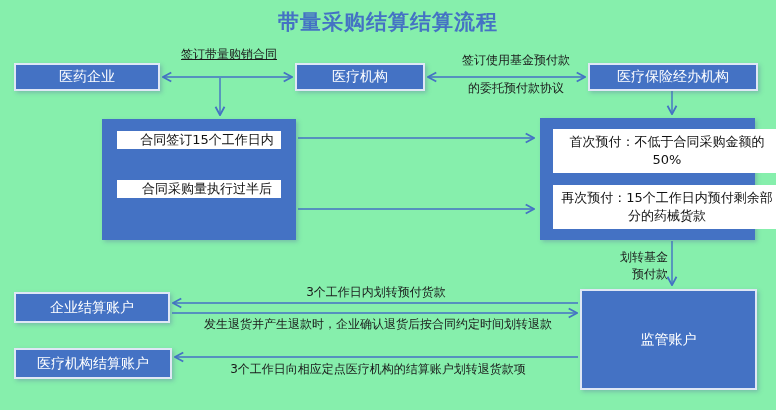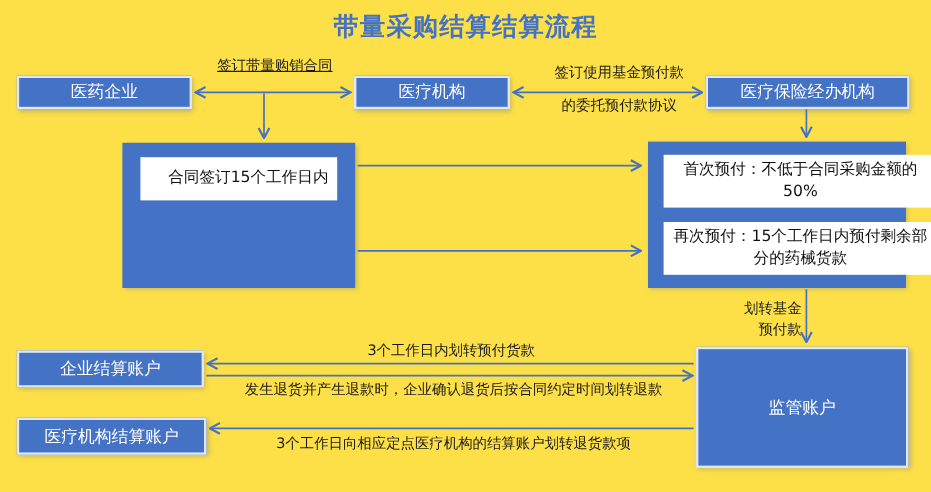--- a/index.html
+++ b/index.html
@@ -1,17 +1,17 @@
 <!DOCTYPE html>
 <html><head>
 <meta charset="utf-8">
 <style>
   html,body{margin:0;padding:0;background:#ffffff;}
   .canvas{
-    position:relative;width:776px;height:410px;background:#fde047;overflow:hidden;
+    position:relative;width:776px;height:410px;background:#86efac;overflow:hidden;
     font-family:"DejaVu Sans","Liberation Sans",sans-serif;
   }
   .title{
     position:absolute;left:0;top:8px;width:776px;text-align:center;
     font-size:21px;font-weight:bold;color:#4472C4;letter-spacing:1px;
   }
   .node{
     position:absolute;background:#4472C4;color:#ffffff;
     border:2px solid #dfe7f5;box-shadow:2px 2px 4px rgba(90,110,160,.35);
     display:flex;align-items:center;justify-content:center;
@@ -31,21 +31,21 @@
     text-align:center;white-space:nowrap;
   }
   .edge-label.wrap{white-space:normal;}
   .edge-label.left{text-align:right;}
   svg.connectors{position:absolute;left:0;top:0;}
   
   #n-pharma{left:14px;top:63px;width:146px;height:28px;}
   #n-hospital{left:295px;top:63px;width:130px;height:28px;}
   #n-insurance{left:588px;top:63px;width:170px;height:28px;}
   #g-left{left:102px;top:119px;width:194px;height:121px;}
-  #g-left .inner{left:15px;width:164px;height:36px;padding-left:20px;}
+  #g-left .inner{left:15px;width:164px;height:18px;padding-left:20px;}
   #g-left-r1{top:12px;}
   #g-left-r2{top:61px;}
   #g-right{left:540px;top:118px;width:215px;height:122px;}
   #g-right .inner{left:13px;width:228px;height:44px;}
   #g-right-r1{top:11px;}
   #g-right-r2{top:67px;}
   #n-enterprise-acct{left:14px;top:292px;width:156px;height:31px;}
   #n-hospital-acct{left:14px;top:348px;width:158px;height:31px;}
   #n-supervision{left:580px;top:289px;width:177px;height:101px;}
   
@@ -87,20 +87,21 @@
     <line x1="172" y1="313" x2="576" y2="313" stroke="#4472C4" stroke-width="1.4" marker-end="url(#arr)"></line>
     <line x1="578" y1="357" x2="176" y2="357" stroke="#4472C4" stroke-width="1.4" marker-end="url(#arr)"></line>
   </svg>
 
   <div class="node" id="n-pharma">医药企业</div>
   <div class="node" id="n-insurance">医疗保险经办机构</div>
   <div class="node" id="n-hospital">医疗机构</div>
 
   <div class="group" id="g-left">
     <div class="inner" id="g-left-r1">合同签订15个工作日内</div>
+    <div class="inner" id="g-left-r2">合同采购量执行过半后</div>
   </div>
 
   <div class="group" id="g-right">
     <div class="inner" id="g-right-r1">首次预付：不低于合同采购金额的50%</div>
     <div class="inner" id="g-right-r2">再次预付：15个工作日内预付剩余部分的药械货款</div>
   </div>
 
   <div class="node" id="n-enterprise-acct">企业结算账户</div>
   <div class="node" id="n-hospital-acct">医疗机构结算账户</div>
   <div class="node" id="n-supervision">监管账户</div>

